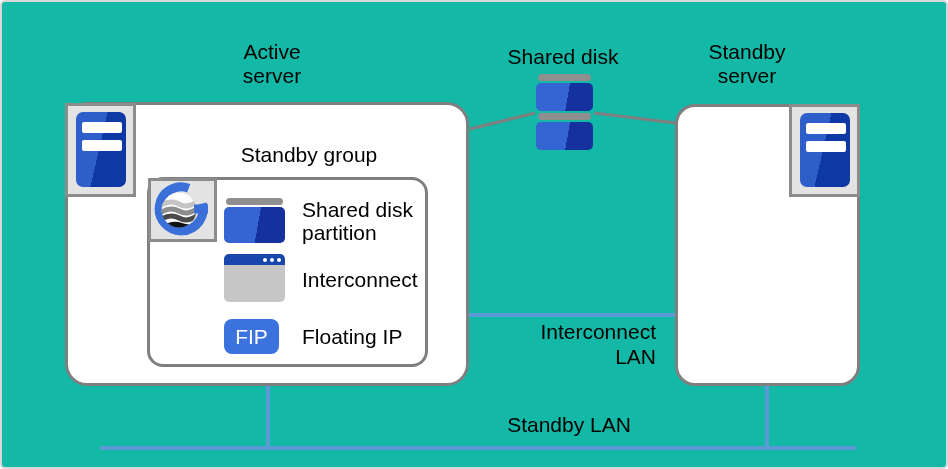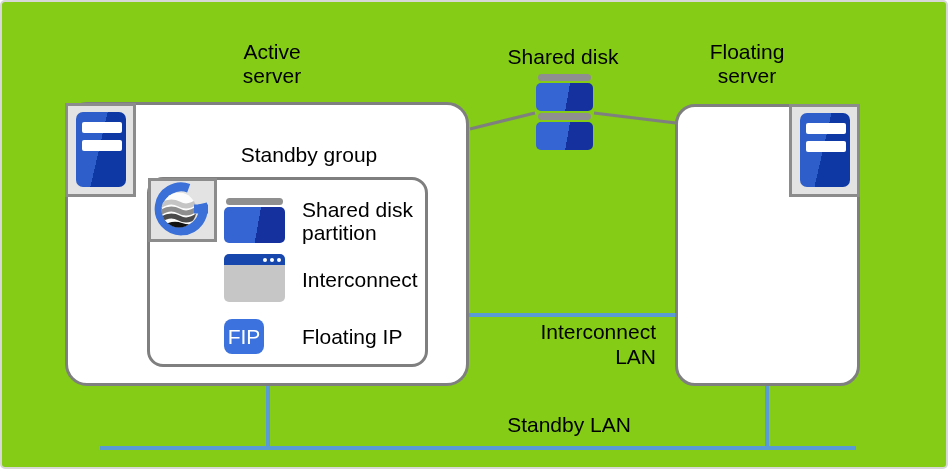--- a/index.html
+++ b/index.html
@@ -1,17 +1,17 @@
 <!DOCTYPE html>
 <html style="--accent-blue: #3465d2; --accent-blue-dark: #14319e; --tower-blue: #2e5ec9; --tower-blue-dark: #0e38a3; --badge-blue: #3b72dd; --titlebar-blue: #1746ad; --lan-blue: #5b9bd5; --line-gray: #7f7f7f; --chip-gray: #e3e3e3; --chip-border-gray: #8c8c8c; --cap-gray: #8f8f8f; --app-body-gray: #c6c6c6; --logo-blue: #3a70d8;"><head>
 <meta charset="utf-8">
 <style>
   html,body { margin:0; padding:0; background:#ffffff; }
   #canvas {
-    position:relative; width:948px; height:469px; background:#84cc16;
+    position:relative; width:948px; height:469px; background:#14b8a6;
     border:2px solid #d7d7d7; border-radius:5px; box-sizing:border-box;
     font-family:"Liberation Sans", sans-serif; color:#000; overflow:hidden;
   }
   .abs { position:absolute; }
   .lbl { position:absolute; font-size:21px; line-height:24px; text-align:center; color:#000; }
 
   
   .node-box {
     position:absolute; background:#fff; box-sizing:border-box;
     border:3px solid var(--line-gray,#7f7f7f); border-radius:22px;
@@ -52,21 +52,21 @@
     background:var(--titlebar-blue,#1746ad); border-radius:5px 5px 0 0;
   }
   #app-titlebar .dot { position:absolute; top:3.5px; width:4px; height:4px; border-radius:50%; background:#fff; }
   #app-body {
     position:absolute; left:0; top:11px; right:0; bottom:0;
     background:var(--app-body-gray,#c6c6c6); border-radius:0 0 5px 5px;
   }
 
   
   #fip-badge {
-    position:absolute; left:222px; top:317px; width:40px; height:35px;
+    position:absolute; left:222px; top:317px; width:55px; height:35px;
     background:var(--badge-blue,#3b72dd); border-radius:8px; color:#fff;
     font-size:21px; display:flex; align-items:center; justify-content:center;
   }
 
   
   .item-lbl { position:absolute; left:300px; font-size:21px; line-height:23px; text-align:left; white-space:nowrap; }
 
   
   .lan { position:absolute; background:var(--lan-blue,#5b9bd5); }
   #interconnect-line { left:467px; top:311px; width:206px; height:3.5px; }
@@ -87,21 +87,21 @@
   </svg>
 
   <div class="lbl" style="left:190px; top:38px; width:160px;">
     <div>Active</div>
     <div>server</div>
   </div>
 
   <div class="lbl" style="left:481px; top:43px; width:160px;">Shared disk</div>
 
   <div class="lbl" style="left:665px; top:38px; width:160px;">
-    <div>Floating</div>
+    <div>Standby</div>
     <div>server</div>
   </div>
 
   <div class="node-box" id="box-active"></div>
   <div class="node-box" id="box-standby"></div>
 
   <div class="node-box" id="box-failover"></div>
   <div class="lbl" style="left:187px; top:141px; width:240px;">Standby group</div>
 
   <div class="chip" id="chip-active">

